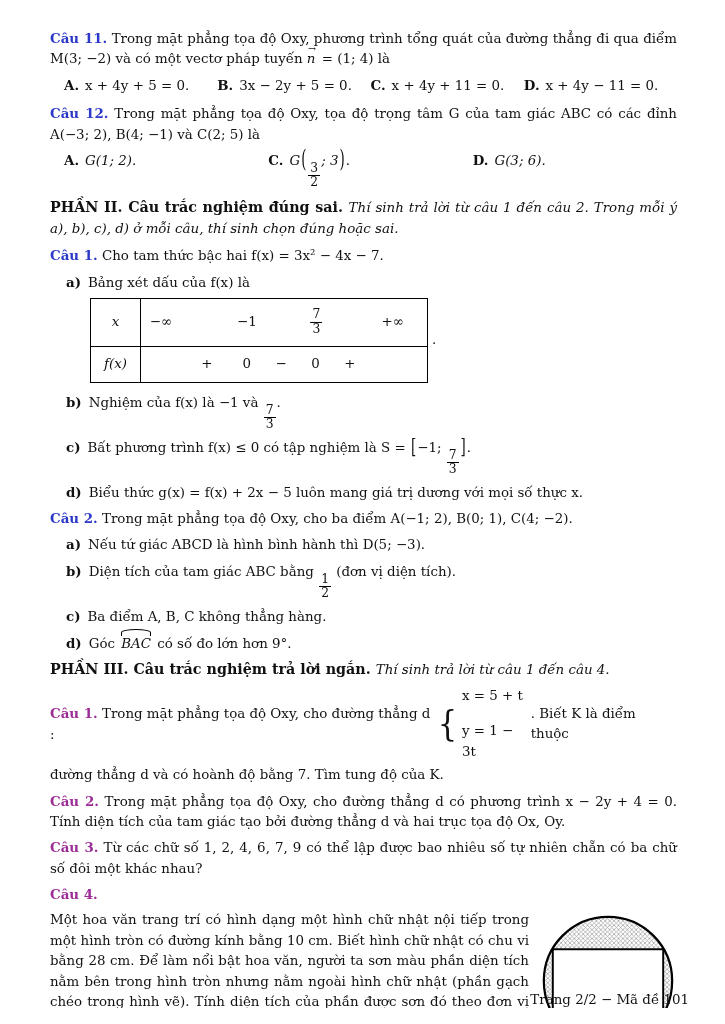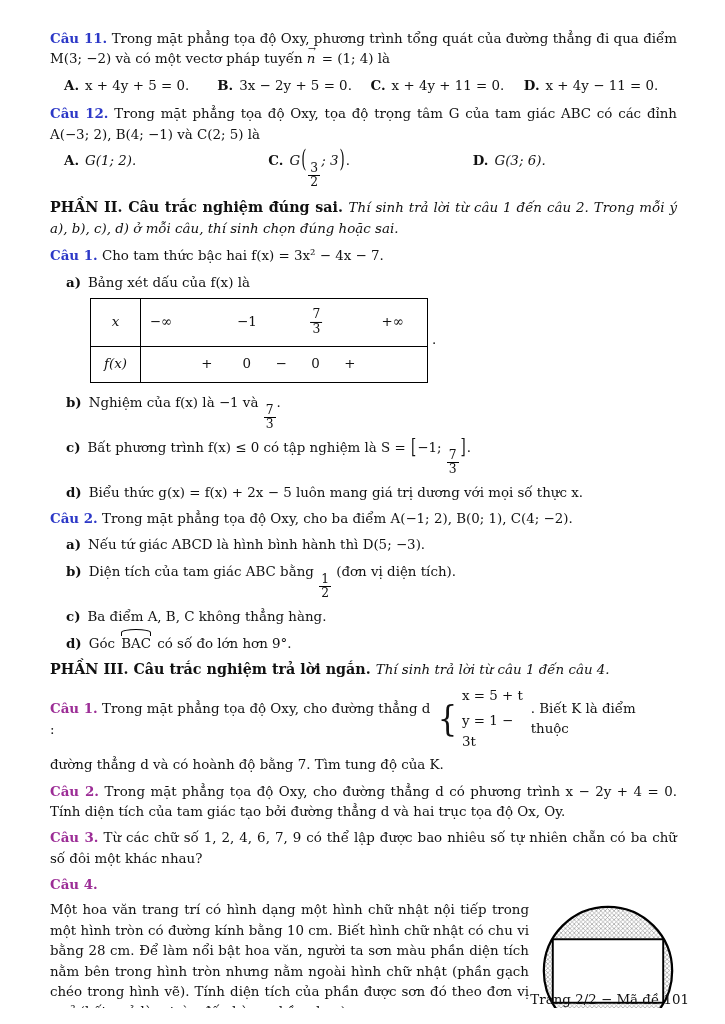--- a/index.html
+++ b/index.html
@@ -38,23 +38,23 @@
   .st-item{position:absolute;top:50%;transform:translate(-50%,-50%);}
   .t-period{margin-left:4px;}
   
   .item{margin:0 0 5px 16px;text-align:justify;}
   .ilab{font-weight:bold;margin-right:7px;}
   
   .caseline{display:flex;align-items:center;justify-content:space-between;margin:2px 0 3px 0;}
   .cases{display:inline-flex;align-items:center;}
   .cases .cbrace{font-size:36px;font-weight:300;line-height:0.8;margin-right:3px;
                  transform:scaleX(0.85);display:inline-block;}
-  .cases .crows{display:inline-flex;flex-direction:column;row-gap:5px;text-align:left;}
-  
-  .archat{position:relative;display:inline-block;padding:2px 2px 0;}
+  .cases .crows{display:inline-flex;flex-direction:column;row-gap:15px;text-align:left;}
+  
+  .archat{position:relative;display:inline-block;padding:2px 2px 0;font-style:italic;}
   .archat::before{content:"";position:absolute;top:-3px;left:5%;right:5%;height:6px;
                   border:1.1px solid #000;border-bottom:none;border-radius:100% 100% 0 0;}
   
   .vec{position:relative;display:inline-block;font-style:italic;margin-right:2px;}
   .vec .varrow{position:absolute;left:60%;transform:translateX(-50%);top:-0.8em;
                font-size:0.72em;font-style:normal;}
   
   .fig{float:right;width:138px;height:138px;margin:2px 0 2px 10px;}
   .q4text{text-align:justify;}
   .footer{position:absolute;right:36px;top:990px;}

